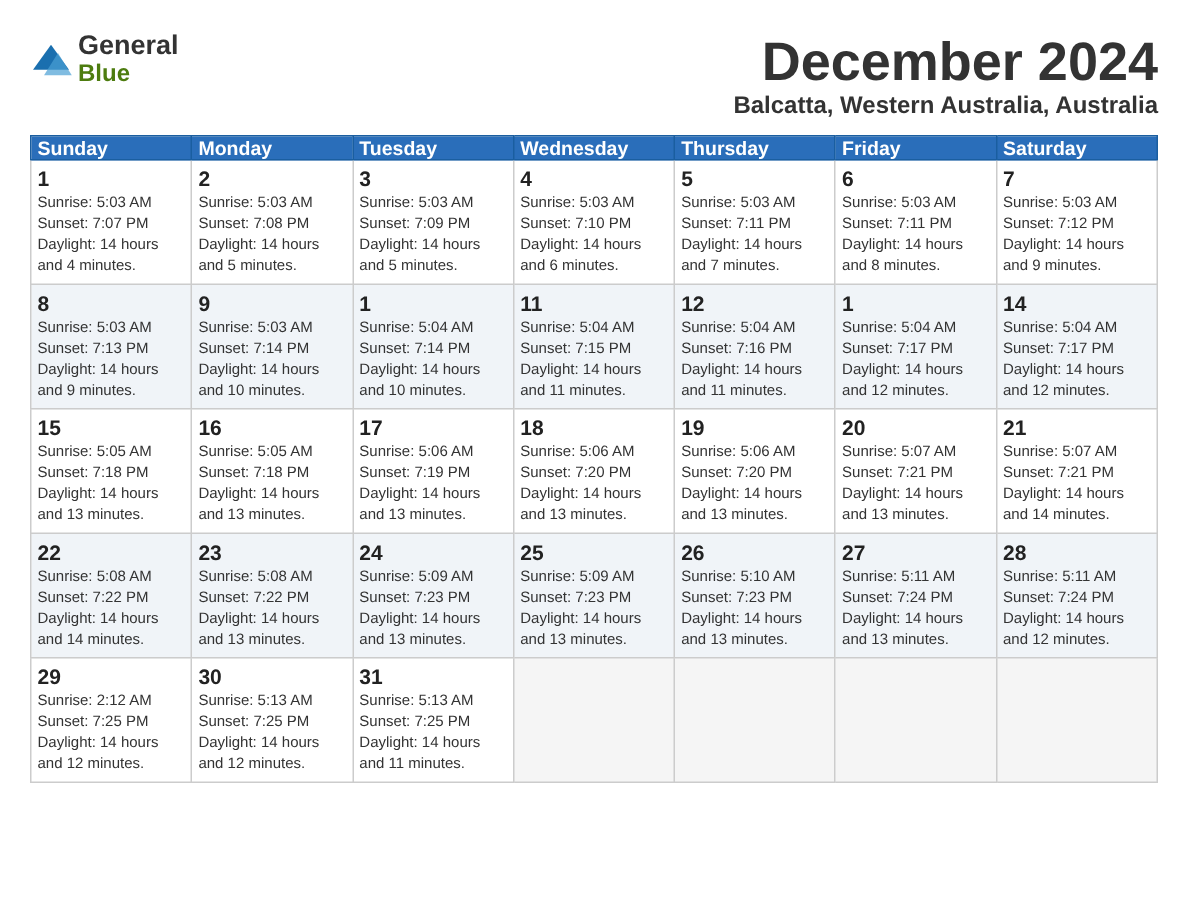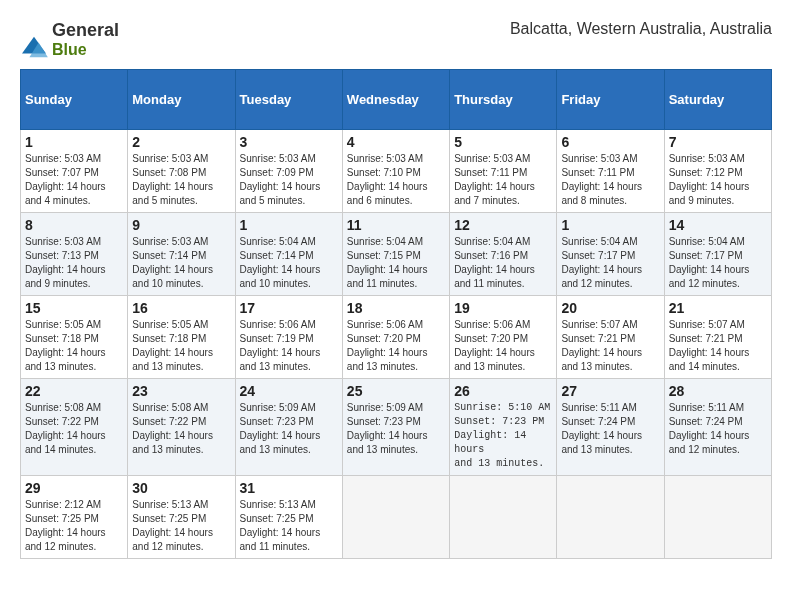--- a/index.html
+++ b/index.html
@@ -11,41 +11,41 @@
       padding: 20px;
     }
     .header {
       display: flex;
       justify-content: space-between;
       align-items: flex-start;
       margin-bottom: 10px;
     }
     .logo {
       display: flex;
-      align-items: flex-end;
+      align-items: center;
       gap: 4px;
     }
     .logo-text-general { font-size: 18px; font-weight: bold; color: #333; }
     .logo-text-blue { font-size: 16px; font-weight: bold; color: #4d7c0f; }
     .logo-icon {
       width: 28px;
       height: 24px;
     }
     .title-block { text-align: right; }
     .calendar-title { font-size: 36px; font-weight: bold; color: #333; }
-    .calendar-subtitle { font-size: 16px; color: #333; font-weight: normal; }
+    .calendar-subtitle { font-size: 16px; color: #333; font-weight: bold; }
     table {
       width: 100%;
       border-collapse: collapse;
       font-size: 10.5px;
     }
     thead th {
       background: #2a6eba;
       color: #fff;
-      padding: 22px 4px;
+      padding: 0 4px;
       text-align: left;
       font-size: 13px;
       border: 1px solid #1a5ea0;
     }
     tbody td {
       border: 1px solid #ccc;
       vertical-align: top;
       padding: 4px;
       min-height: 70px;
       width: 14.28%;
@@ -74,20 +74,21 @@
     <svg class="logo-icon" viewBox="0 0 30 26" xmlns="http://www.w3.org/2000/svg">
       <polygon points="15,2 28,20 2,20" fill="#1a6faf"></polygon>
       <polygon points="20,8 30,24 10,24" fill="#4a9fd4" opacity="0.7"></polygon>
     </svg>
     <div>
       <span class="logo-text-general">General</span><br>
       <span class="logo-text-blue">Blue</span>
     </div>
   </div>
   <div class="title-block">
+    <div class="calendar-title">December 2024</div>
     <div class="calendar-subtitle">Balcatta, Western Australia, Australia</div>
   </div>
 </div>
 
 <table>
   <thead>
     <tr id="header-row">
         <th>Sunday</th>
         <th>Monday</th>
         <th>Tuesday</th>
@@ -275,21 +276,21 @@
         </td>
         <td>
           <span class="day-num">25</span>
           <div class="day-info" style="white-space: pre-line;">Sunrise: 5:09 AM
 Sunset: 7:23 PM
 Daylight: 14 hours
 and 13 minutes.</div>
         </td>
         <td>
           <span class="day-num">26</span>
-          <div class="day-info" style="white-space: pre-line; font-family: Liberation Mono, monospace;">Sunrise: 5:10 AM
+          <div class="day-info" style="white-space: pre-line;">Sunrise: 5:10 AM
 Sunset: 7:23 PM
 Daylight: 14 hours
 and 13 minutes.</div>
         </td>
         <td>
           <span class="day-num">27</span>
           <div class="day-info" style="white-space: pre-line;">Sunrise: 5:11 AM
 Sunset: 7:24 PM
 Daylight: 14 hours
 and 13 minutes.</div>

